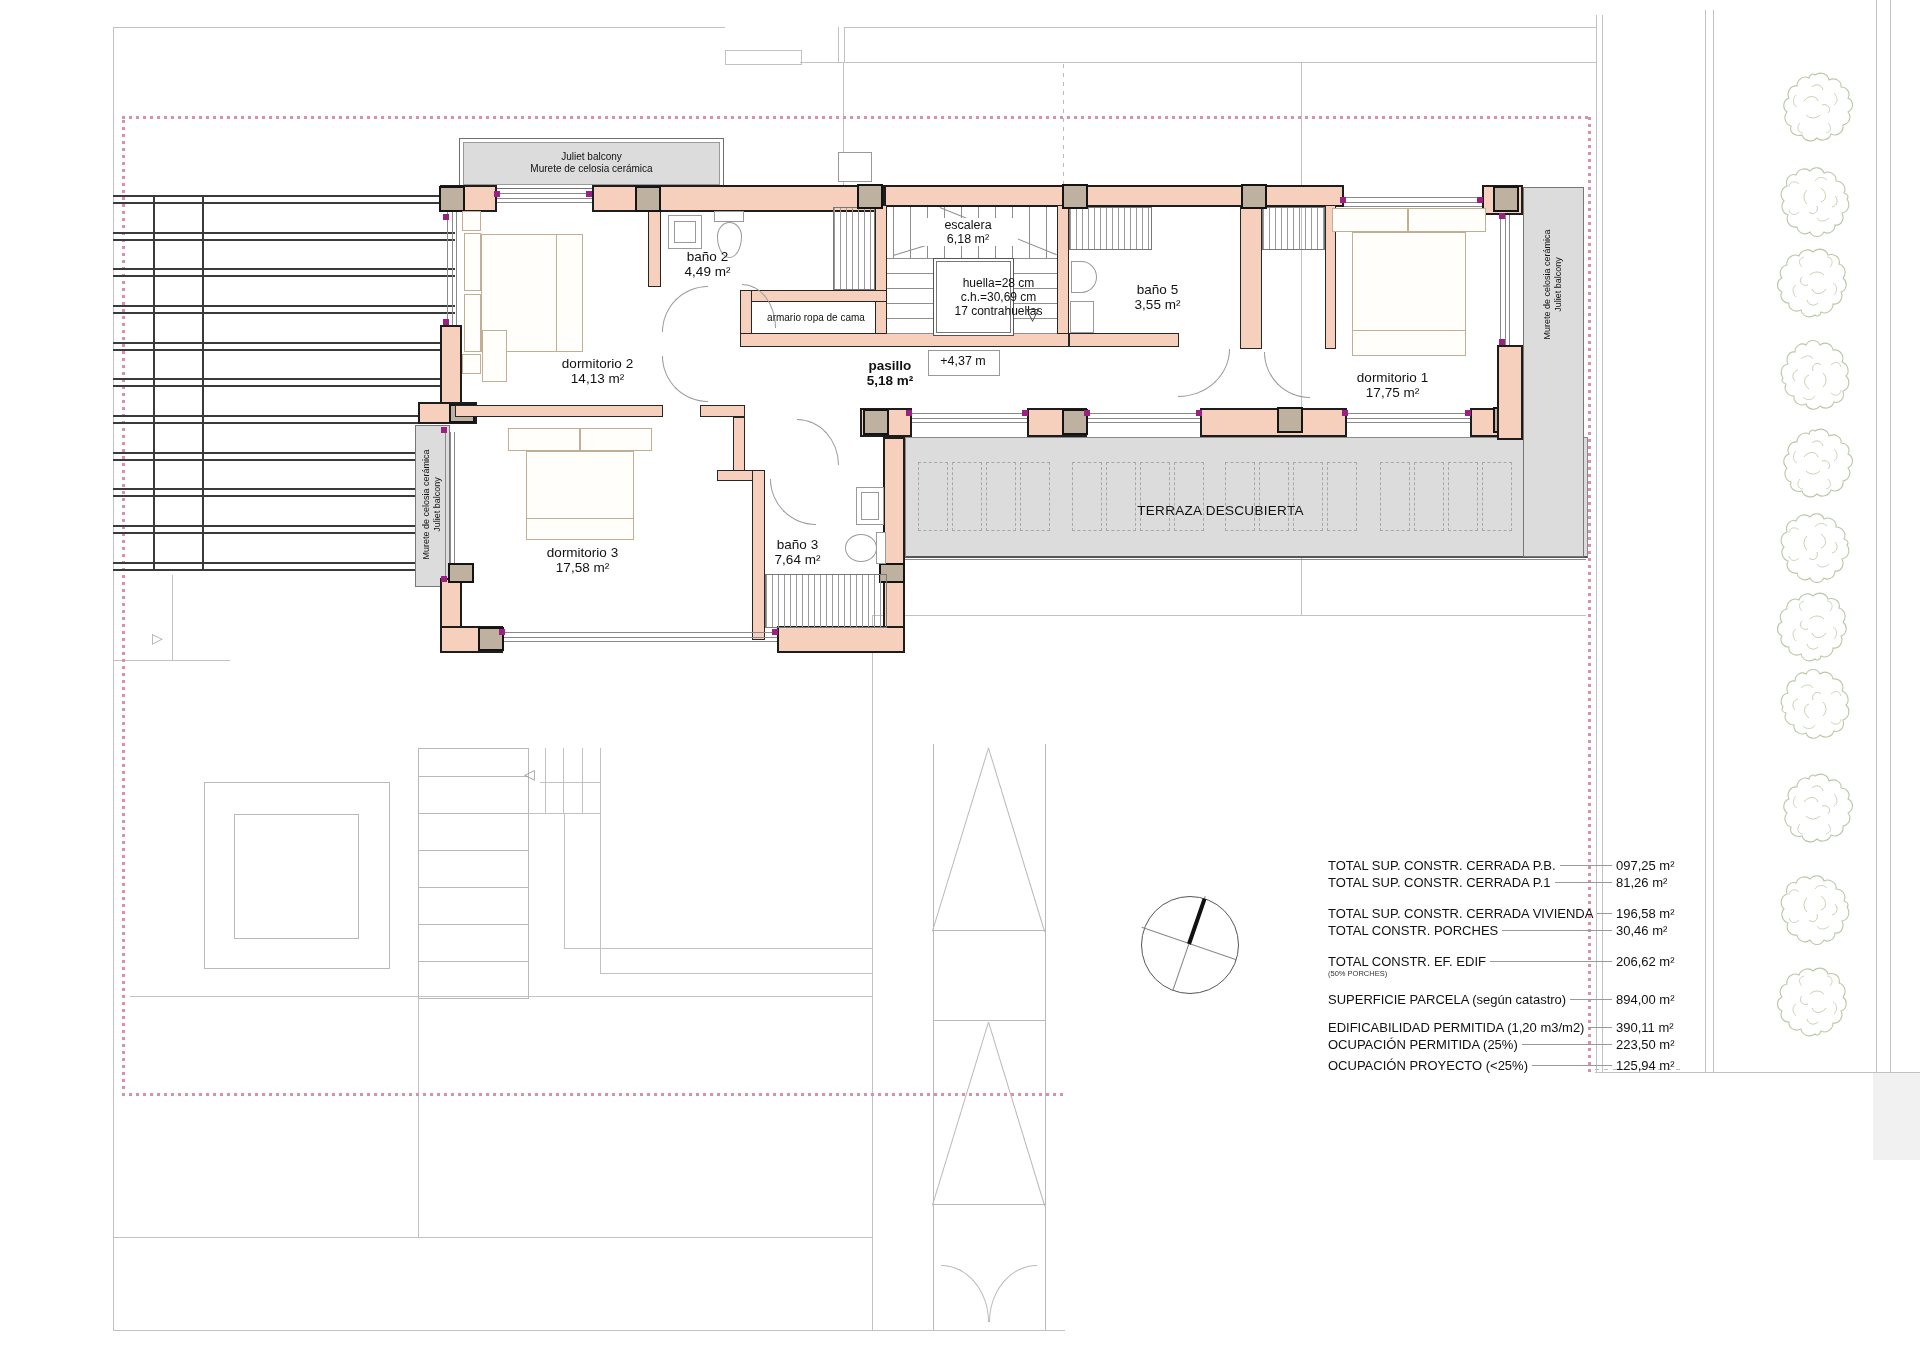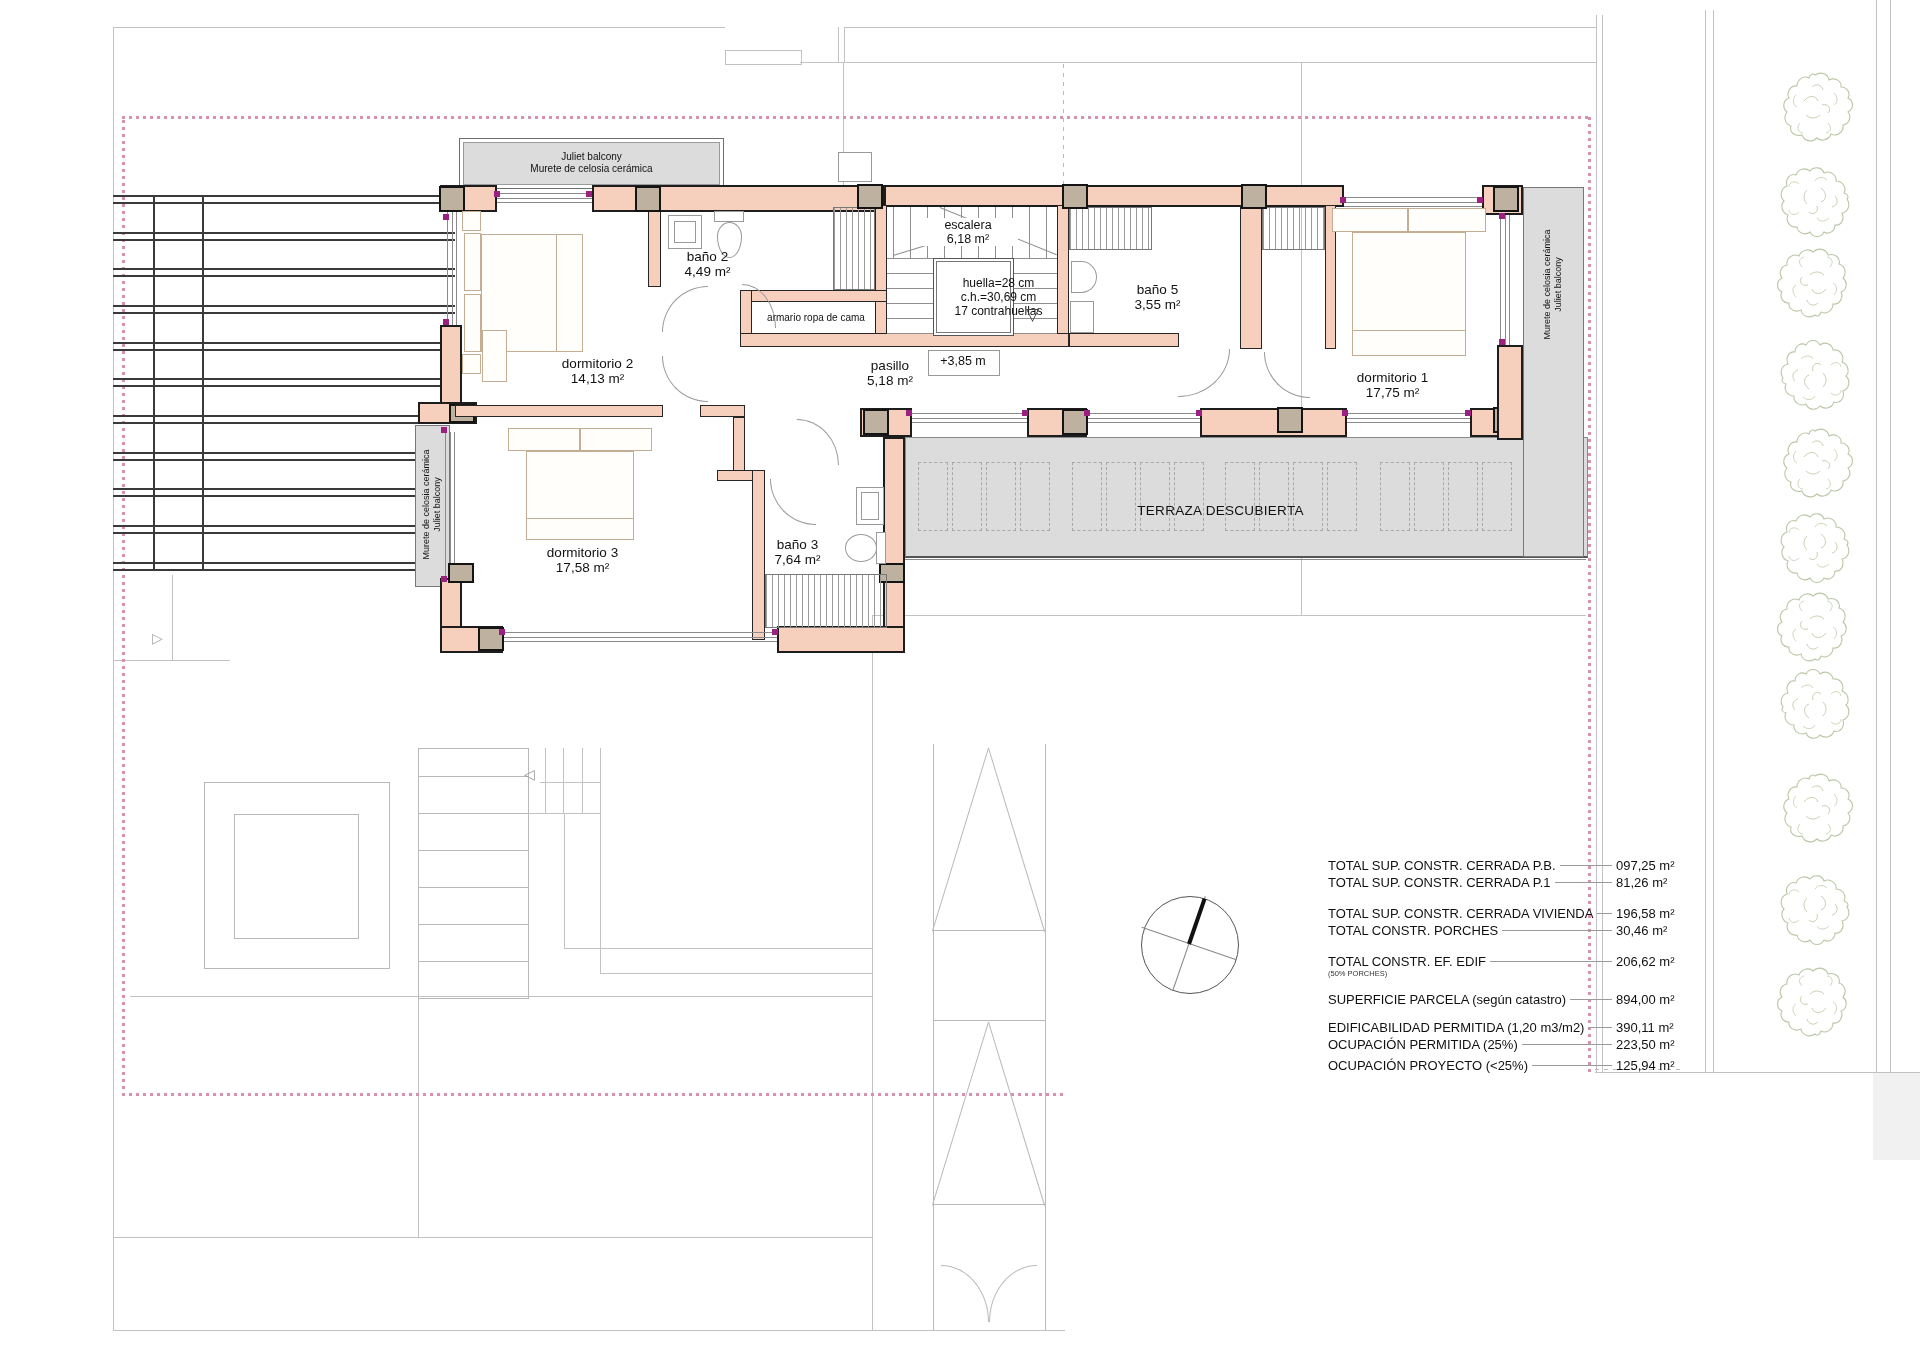--- a/index.html
+++ b/index.html
@@ -257,21 +257,21 @@
     <div>c.h.=30,69 cm</div>
     <div>17 contrahuellas</div>
   </div>
   <span class="glyph" style="left:1026px;top:304px;font-size:17px;color:#444;">▽</span>
   <div class="lbl" style="left:918px;top:218px;width:100px;background:#fff;font-size:12.5px;line-height:14px;">
     <div>escalera</div>
     <div>6,18 m²</div>
   </div>
 
   <div class="abs" style="left:928px;top:350px;width:70px;height:24px;background:#fff;border:1px solid #999;"></div>
-  <div class="lbl" style="left:928px;top:354px;width:70px;font-size:12.5px;">+3,85 m</div>
+  <div class="lbl" style="left:928px;top:354px;width:70px;font-size:12.5px;">+4,37 m</div>
 
   <div class="arc" style="left:662px;top:286px;width:46px;height:46px;border-top-width:1px;border-left-width:1px;border-top-left-radius:100% 100%;"></div>
   <div class="arc" style="left:662px;top:356px;width:46px;height:46px;border-bottom-width:1px;border-left-width:1px;border-bottom-left-radius:100% 100%;"></div>
   <div class="arc" style="left:742px;top:284px;width:34px;height:44px;border-top-width:1px;border-right-width:1px;border-top-right-radius:100% 100%;"></div>
   <div class="arc" style="left:1178px;top:349px;width:52px;height:48px;border-bottom-width:1px;border-right-width:1px;border-bottom-right-radius:100% 100%;"></div>
   <div class="arc" style="left:1264px;top:352px;width:46px;height:46px;border-bottom-width:1px;border-left-width:1px;border-bottom-left-radius:100% 100%;"></div>
   <div class="arc" style="left:797px;top:419px;width:42px;height:46px;border-top-width:1px;border-right-width:1px;border-top-right-radius:100% 100%;"></div>
   <div class="arc" style="left:770px;top:479px;width:46px;height:46px;border-bottom-width:1px;border-left-width:1px;border-bottom-left-radius:100% 100%;"></div>
 
   <div class="furn" style="left:464px;top:233px;width:17px;height:58px;"></div>
@@ -332,21 +332,21 @@
     <div>4,49 m²</div>
   </div>
   <div class="lbl" style="left:1110px;top:282px;width:95px;">
     <div>baño 5</div>
     <div>3,55 m²</div>
   </div>
   <div class="lbl" style="left:1325px;top:370px;width:135px;">
     <div>dormitorio 1</div>
     <div>17,75 m²</div>
   </div>
-  <div class="lbl" style="left:845px;top:358px;width:90px;">
+  <div class="lbl" style="left:845px;top:358px;width:90px;font-weight:bold;">
     <div>pasillo</div>
     <div>5,18 m²</div>
   </div>
   <div class="lbl" style="left:515px;top:545px;width:135px;">
     <div>dormitorio 3</div>
     <div>17,58 m²</div>
   </div>
   <div class="lbl" style="left:750px;top:537px;width:95px;">
     <div>baño 3</div>
     <div>7,64 m²</div>

